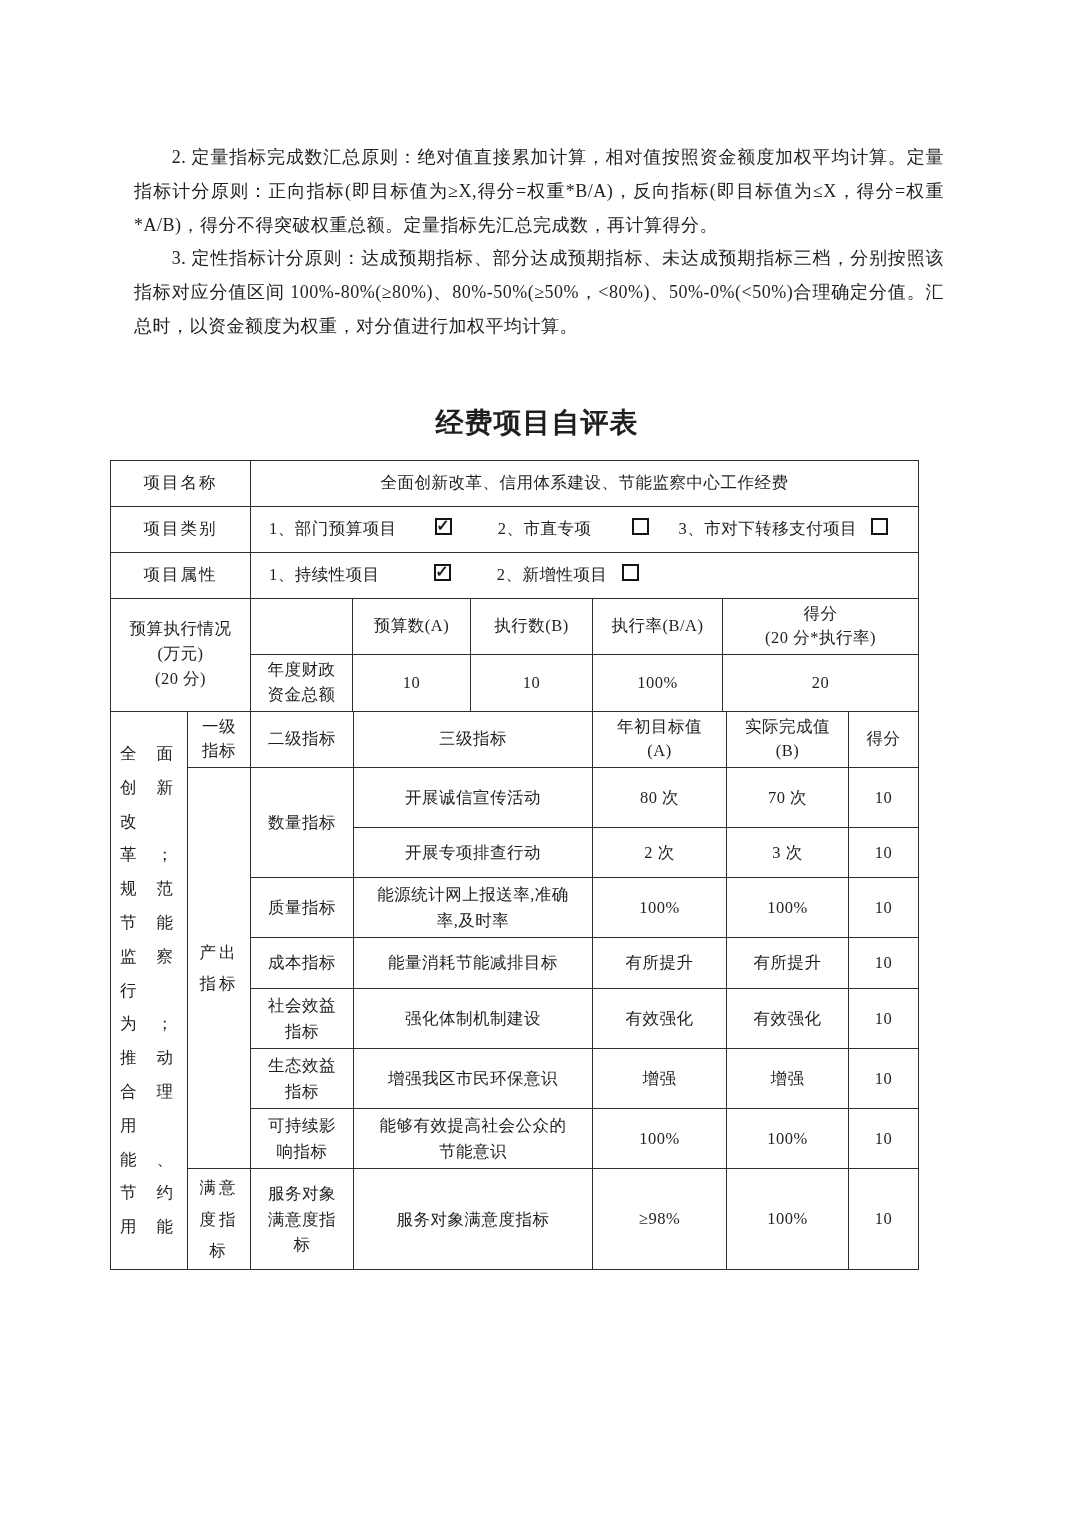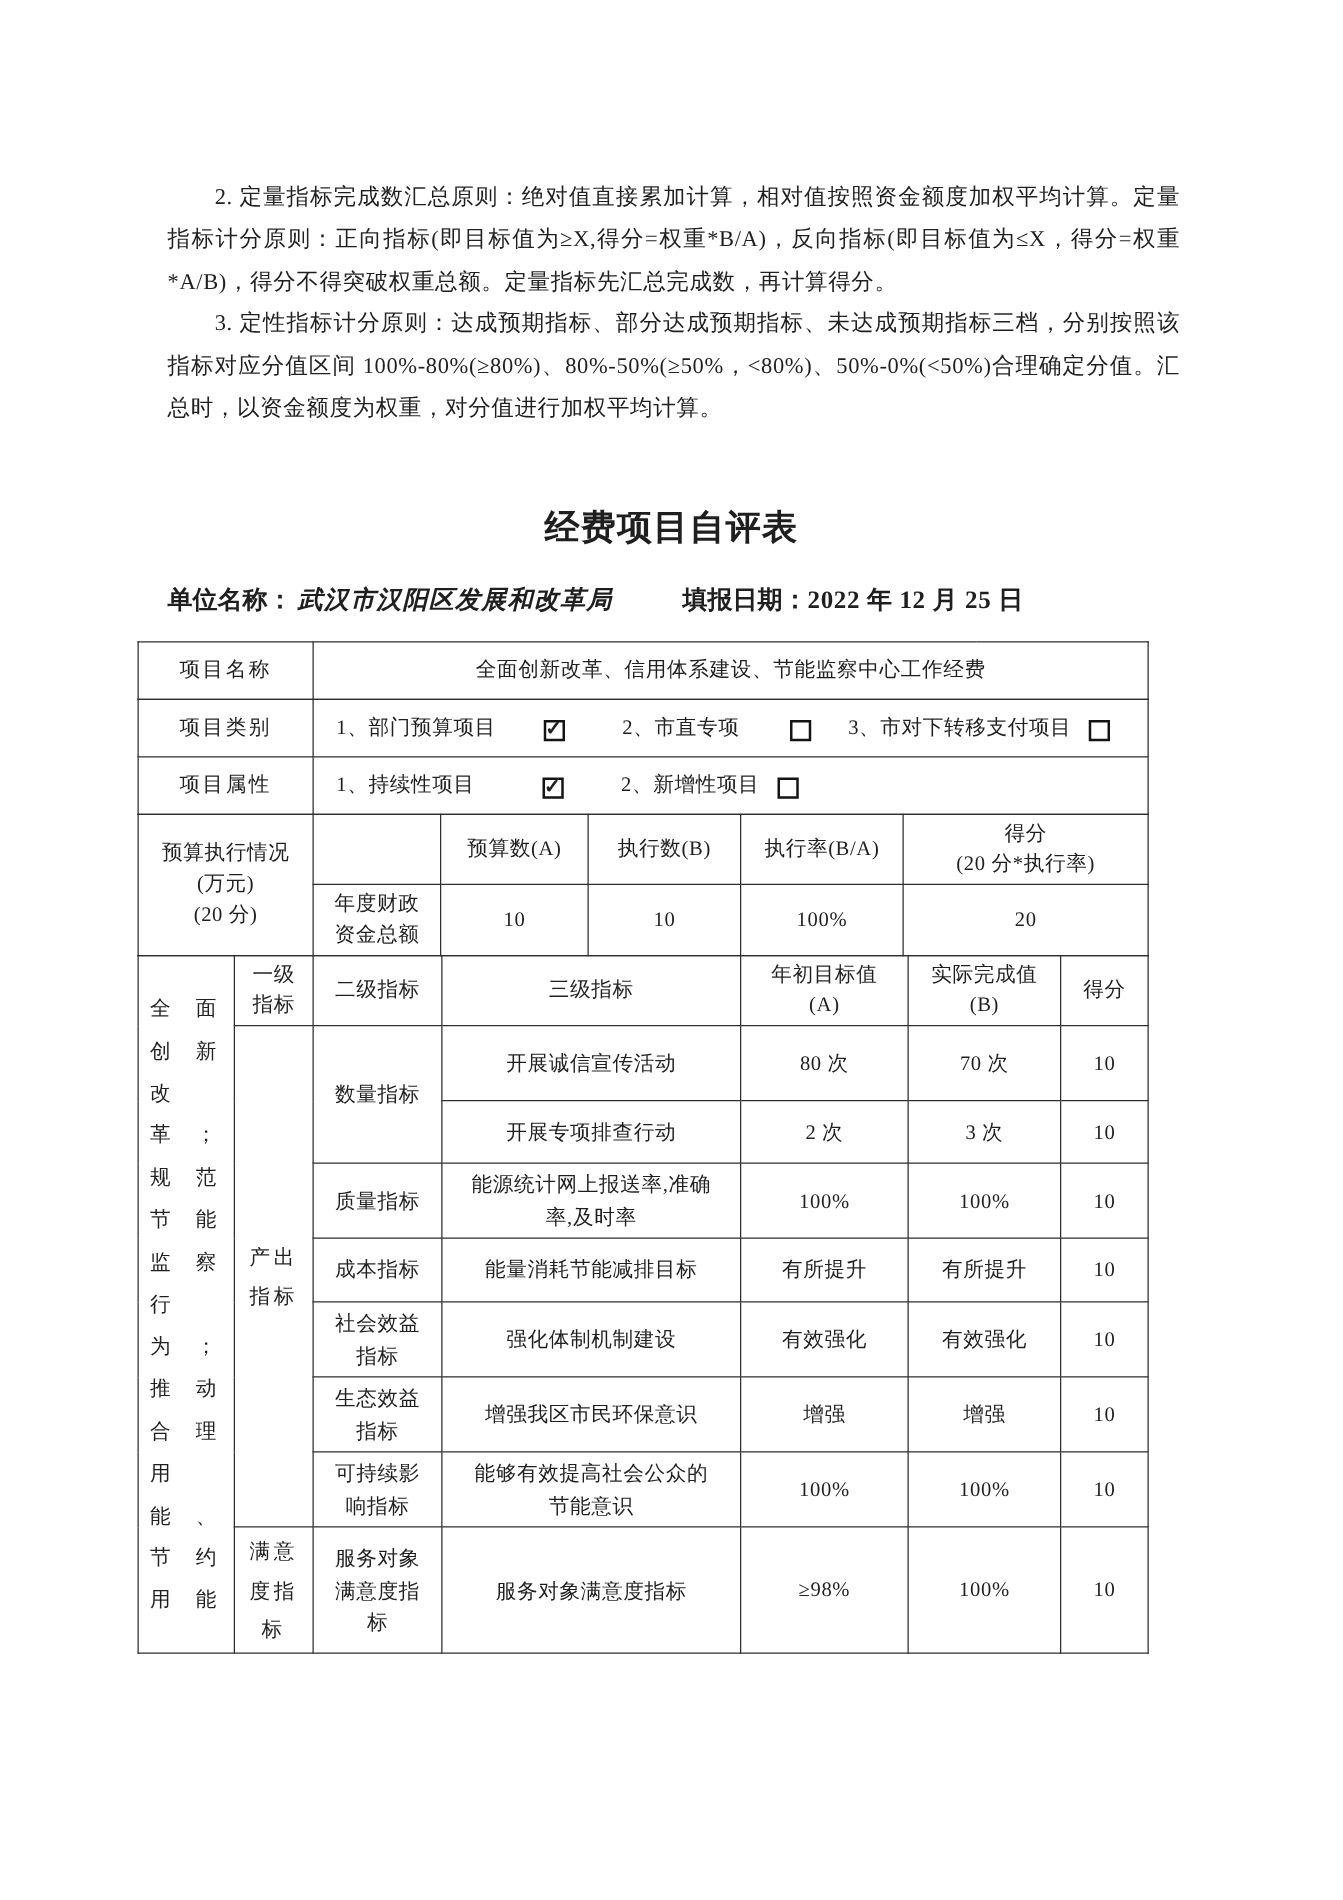--- a/index.html
+++ b/index.html
@@ -59,21 +59,21 @@
     border: 1px solid #2e2e2e;
     text-align: center;
     vertical-align: middle;
     padding: 3px 6px;
     overflow: hidden;
   }
   .ml { white-space: pre-line; line-height: 1.5; }
   .label-cell { letter-spacing: 2px; }
   .align-left { text-align: left; padding-left: 11px; }
   
-  .opt-flex { display: flex; align-items: flex-end; padding-left: 12px; }
+  .opt-flex { display: flex; align-items: flex-start; padding-left: 12px; }
   .cb {
     flex: none;
     width: 17px; height: 17px;
     border: 2px solid #141414;
     display: inline-flex;
     align-items: center;
     justify-content: center;
     font-size: 16px;
     font-weight: 700;
     line-height: 1;
@@ -100,23 +100,20 @@
 
   <div class="notes">
     <p class="p-indent">2. 定量指标完成数汇总原则：绝对值直接累加计算，相对值按照资金额度加权平均计算。定量指标计分原则：正向指标(即目标值为≥X,得分=权重*B/A)，反向指标(即目标值为≤X，得分=权重*A/B)，得分不得突破权重总额。定量指标先汇总完成数，再计算得分。</p>
     <p class="p-indent">3. 定性指标计分原则：达成预期指标、部分达成预期指标、未达成预期指标三档，分别按照该指标对应分值区间 100%-80%(≥80%)、80%-50%(≥50%，&lt;80%)、50%-0%(&lt;50%)合理确定分值。汇总时，以资金额度为权重，对分值进行加权平均计算。</p>
   </div>
 
   <div class="doc-title">
     <div class="line2">经费项目自评表</div>
   </div>
 
-  <div class="meta">
-    <span>单位名称：</span><span class="unit-value">武汉市汉阳区发展和改革局</span><span class="date-label">填报日期：</span><span class="date-value">2022 年 12 月 25 日</span>
-  </div>
 
   <div class="tbl-wrap">
 
     <table>
       <colgroup>
           <col style="width:140px">
           <col style="width:297px">
           <col style="width:233px">
           <col style="width:138px">
         </colgroup>

